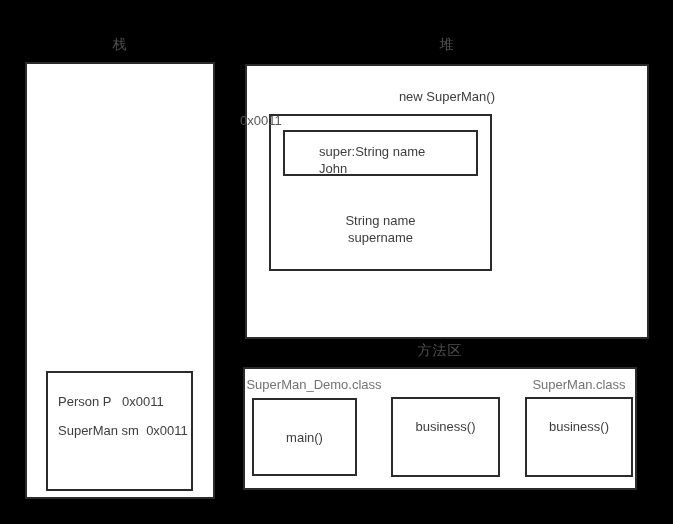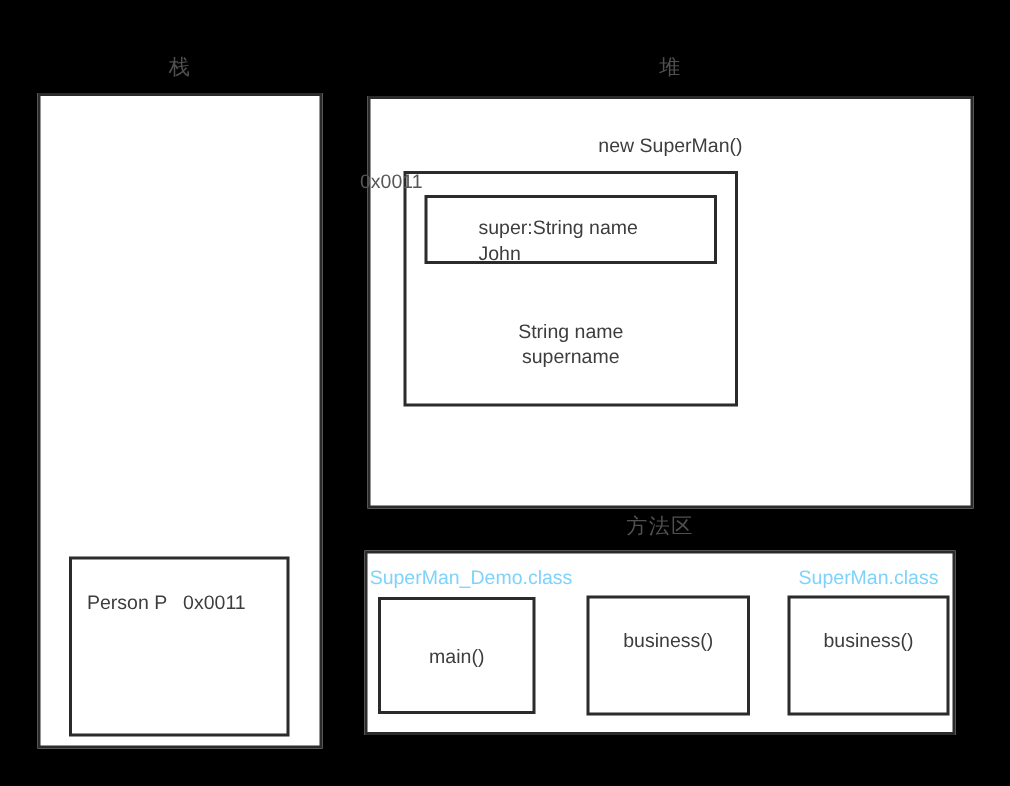--- a/index.html
+++ b/index.html
@@ -42,41 +42,42 @@
   
   .heap-panel{left:245px;top:64px;width:404px;height:275px;}
   .heap-title{position:absolute;left:269px;top:89px;width:226px;text-align:right;}
   .heap-address{position:absolute;left:216px;top:113px;color:#565656;font-size:13px;z-index:5;margin-left:24px;}
   .object-box{left:269px;top:114px;width:223px;height:157px;}
   .super-box{left:283px;top:130px;width:195px;height:46px;padding:11px 0 0 34px;line-height:17px;}
   .object-fields{position:absolute;left:269px;top:212px;width:223px;line-height:17px;}
 
   
   .method-panel{left:243px;top:367px;width:394px;height:123px;}
-  .class-label{position:absolute;top:377px;color:#7dd3fc;font-size:13px;text-align:center;}
+  .class-label{position:absolute;top:377px;color:#737373;font-size:13px;text-align:center;}
   .class-label.c1{left:243px;width:142px;}
   .class-label.c2{left:391px;width:109px;}
   .class-label.c3{left:525px;width:108px;}
   .class-box{line-height:21px;text-align:center;}
   .class-box.c1{left:252px;top:398px;width:105px;height:78px;display:flex;align-items:center;justify-content:center;}
   .class-box.c2{left:391px;top:397px;width:109px;height:80px;padding-top:17px;}
   .class-box.c3{left:525px;top:397px;width:108px;height:80px;padding-top:17px;}
 </style>
 </head>
 <body>
 
 <div class="canvas">
 
   <div class="region-label" style="left:25px;top:36px;width:190px;">栈</div>
   <div class="region-label" style="left:245px;top:36px;width:404px;">堆</div>
   <div class="region-label" style="left:243px;top:342px;width:394px;">方法区</div>
 
   <div class="panel stack-panel">
     <div class="inner-box stack-frame" style="position:absolute;left:19px;top:307px;">
       <div class="pre">Person P   0x0011</div>
+      <div class="pre">SuperMan sm  0x0011</div>
     </div>
   </div>
 
   <div class="panel heap-panel"></div>
   <div class="heap-title txt centered">new SuperMan()</div>
   <div class="heap-address">0x0011</div>
 
   <div class="inner-box object-box"></div>
   <div class="inner-box super-box">
     <div>super:String name</div>

